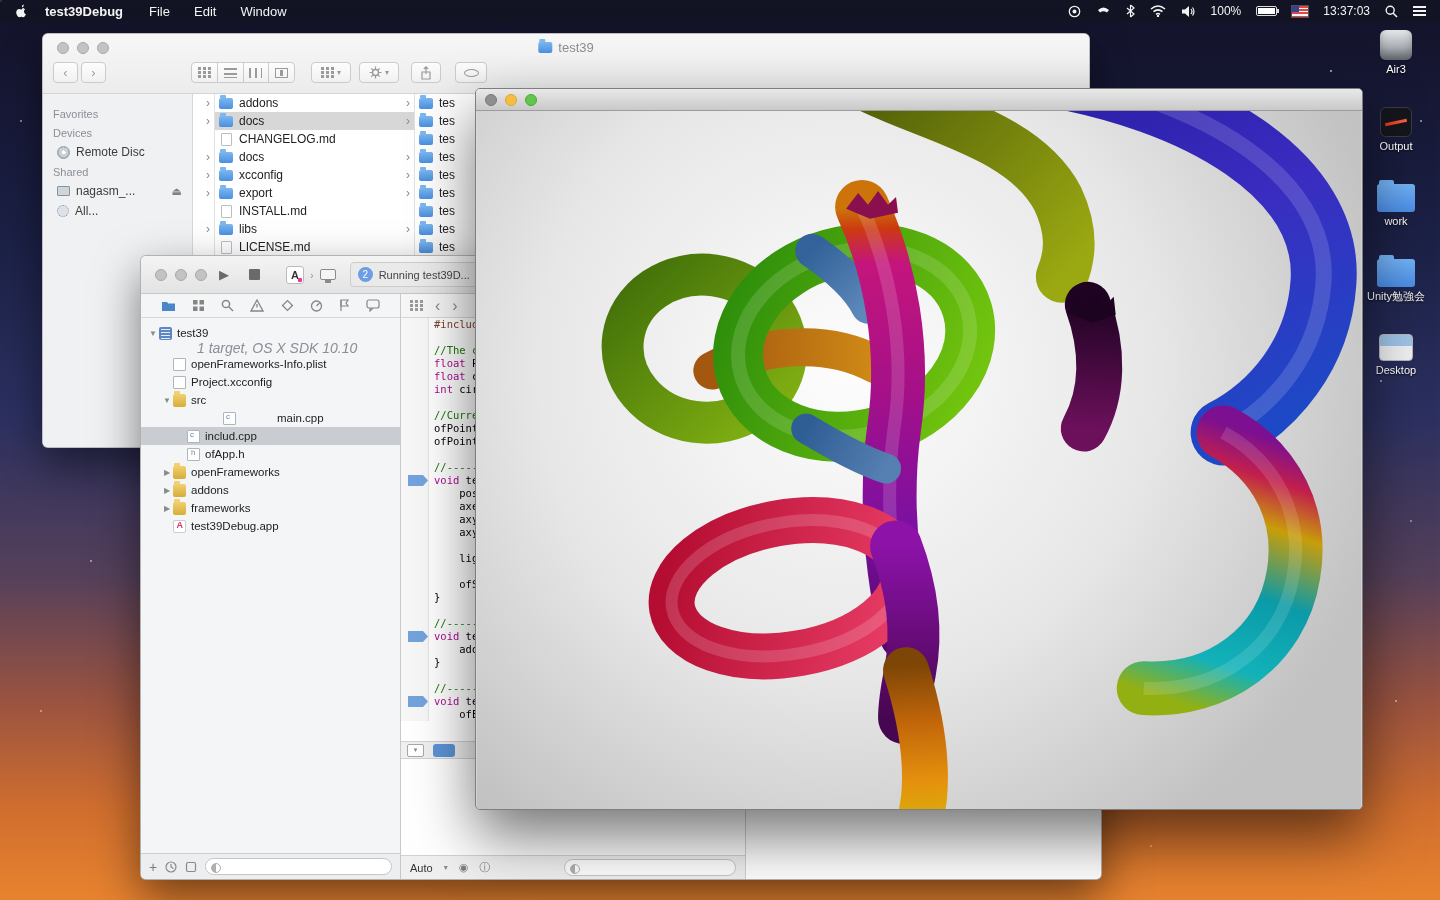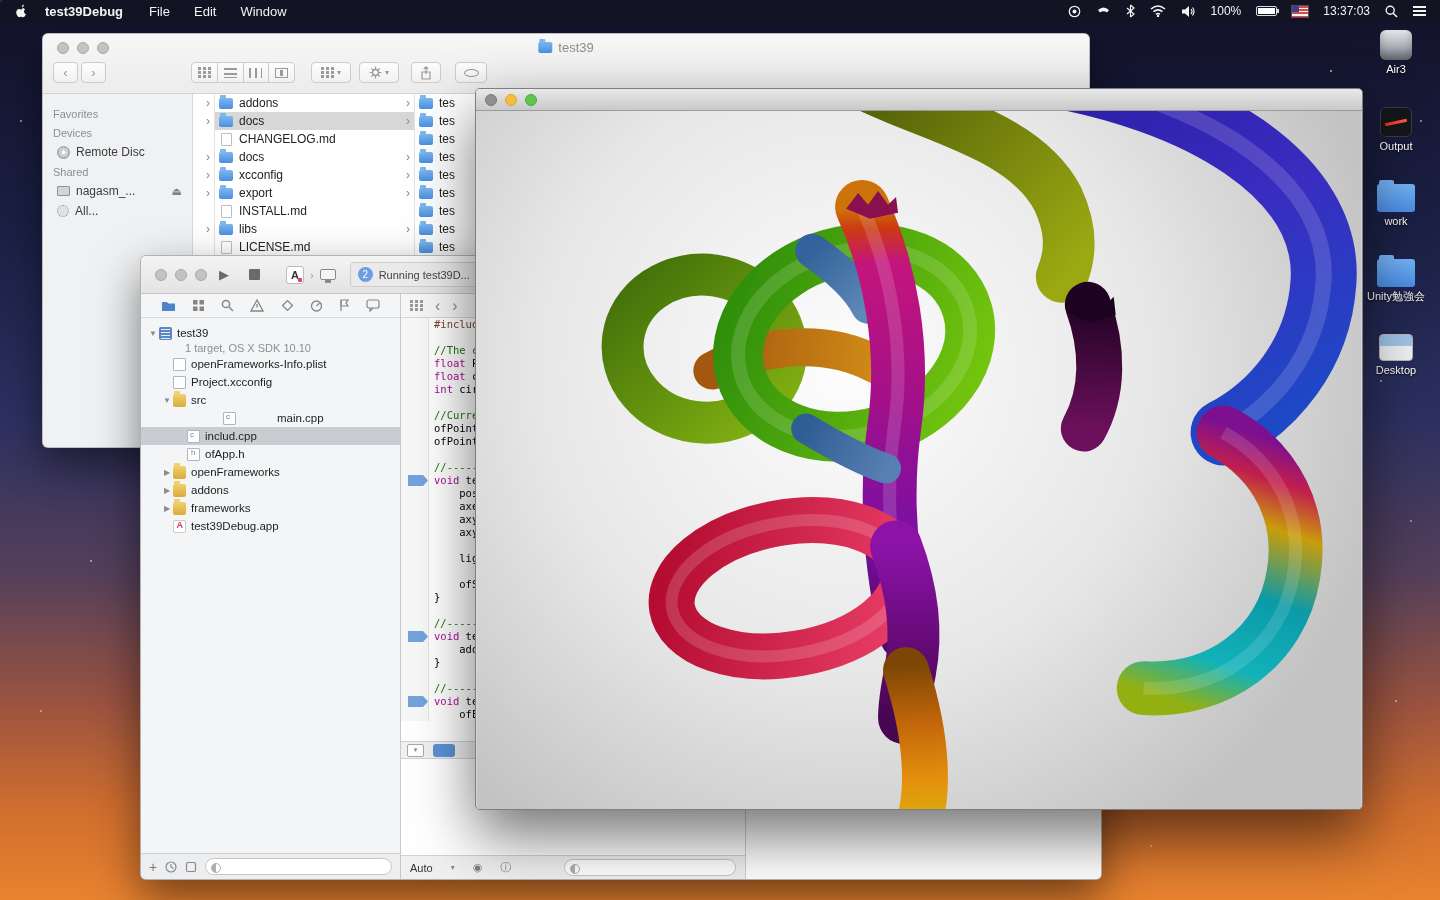--- a/index.html
+++ b/index.html
@@ -105,42 +105,42 @@
 .disc{width:12px;font-size:8px;color:#8a8a8a;text-align:center;flex:0 0 12px;}
 .tr-ico{width:13px;height:13px;margin-right:5px;flex:0 0 13px;position:relative;}
 .project-icon{background:#5b87c4;border-radius:2px;background-image:repeating-linear-gradient(180deg,rgba(255,255,255,.85) 0 1px,transparent 1px 3px);background-size:9px 100%;background-position:2px 2px;background-repeat:no-repeat;}
 .plist-file-icon,.config-file-icon,.cpp-file-icon,.header-file-icon{background:#fff;border:1px solid #aeb6bd;border-radius:1px;}
 .cpp-file-icon::after{content:"c";position:absolute;left:2px;top:-1px;font-size:8px;color:#4a86c8;}
 .header-file-icon::after{content:"h";position:absolute;left:3px;top:-1px;font-size:8px;color:#8a8a8a;}
 .group-folder-icon{background:linear-gradient(#f0d070,#d8ac38);border-radius:2px;}
 .group-folder-icon::before{content:"";position:absolute;top:-3px;left:1px;width:6px;height:3px;background:#f0d070;border-radius:1px 1px 0 0;}
 .app-product-icon{background:#fff;border:1px solid #ccc;border-radius:2px;}
 .app-product-icon::after{content:"A";position:absolute;left:2.5px;top:-0.5px;font-size:9px;font-weight:bold;color:#d6336c;}
-.tree-sub{font-size:11px;color:#8a8f96;padding-left:44px;height:13px;line-height:12px;}
+.tree-sub{font-size:14px;color:#8a8f96;padding-left:56px;height:13px;line-height:12px;font-style:italic;}
 .x-navfilter{height:26px;border-top:1px solid #d0d0d0;display:flex;align-items:center;gap:8px;padding:0 8px;flex:0 0 26px;background:#eceef0;color:#7a7a7a;}
 .filter-field{flex:1;height:17px;border:1px solid #c6c6c6;border-radius:9px;background:#fff;position:relative;}
 .filter-field::before{content:"";position:absolute;left:5px;top:4px;width:8px;height:8px;border:1px solid #b0b0b0;border-radius:50%;background:linear-gradient(90deg,#b0b0b0 0 50%,transparent 50%);}
 .x-editor{flex:1;display:flex;flex-direction:column;min-width:0;background:#fff;}
 .x-jumpbar{height:24px;background:#f6f6f6;border-bottom:1px solid #d8d8d8;display:flex;align-items:center;gap:12px;padding:0 9px;color:#8a8a8a;flex:0 0 24px;}
 .x-code{flex:1;overflow:hidden;}
 .code-line{display:flex;height:13px;line-height:13px;}
 .gut{width:28px;flex:0 0 28px;background:#f7f7f7;border-right:1px solid #e5e5e5;display:flex;}
 .bp{width:20px;height:11px;margin:1px 0 0 auto;background:#73a3dd;clip-path:polygon(0 0,75% 0,100% 50%,75% 100%,0 100%);}
 .ctext{padding-left:5px;white-space:pre;font-family:"DejaVu Sans Mono",monospace;font-size:10.5px;}
 .tok-pre{color:#7a452c;}
 .tok-com{color:#1a7a08;}
 .tok-key{color:#aa0d91;}
 .tok-pln{color:#000;}
 .x-debugbar{height:18px;background:#f0f0f0;border-top:1px solid #d2d2d2;border-bottom:1px solid #d2d2d2;display:flex;align-items:center;flex:0 0 18px;}
 .db-ic1{width:17px;height:13px;border:1px solid #a8a8a8;border-radius:2px;background:#fff;margin-left:6px;color:#8a8a8a;font-size:7px;display:flex;align-items:center;justify-content:center;}
 .db-ic2{width:22px;height:13px;background:#5c93d6;border-radius:3px;margin-left:9px;}
 .x-console{height:120px;flex:0 0 120px;display:flex;}
 .x-vars{width:345px;flex:0 0 345px;border-right:1px solid #cfcfcf;display:flex;flex-direction:column;}
 .v-body,.o-body{flex:1;background:#fff;}
-.c-bar{height:24px;background:#f0f0f0;border-top:1px solid #d2d2d2;display:flex;align-items:center;gap:18px;padding:0 9px;font-size:11px;color:#333;flex:0 0 24px;text-align:center;}
+.c-bar{height:24px;background:#f0f0f0;border-top:1px solid #d2d2d2;display:flex;align-items:center;gap:11px;padding:0 9px;font-size:11px;color:#333;flex:0 0 24px;text-align:center;}
 .c-chev{color:#8a8a8a;font-size:8px;}
 .c-ic{color:#7e7e7e;font-size:11px;}
 .x-out{flex:1;display:flex;flex-direction:row;min-width:0;}
 .pane-ic{width:16px;height:12px;border:1px solid #6f97c9;border-radius:2px;}
 .pane-ic.fill{background:linear-gradient(90deg,#bcd0ea 0 45%,transparent 45%);}
 .trash-ic{margin-left:auto;}
 
 
 #ofwin{position:absolute;left:475px;top:88px;width:888px;height:722px;border-radius:5px;box-shadow:0 26px 60px rgba(0,0,0,.55);border:1px solid #7e7e7e;z-index:30;overflow:hidden;background:#ddd;}
 .of-titlebar{height:22px;background:linear-gradient(180deg,#e9e9e9,#c9c9c9);border-bottom:1px solid #9c9c9c;position:relative;}

